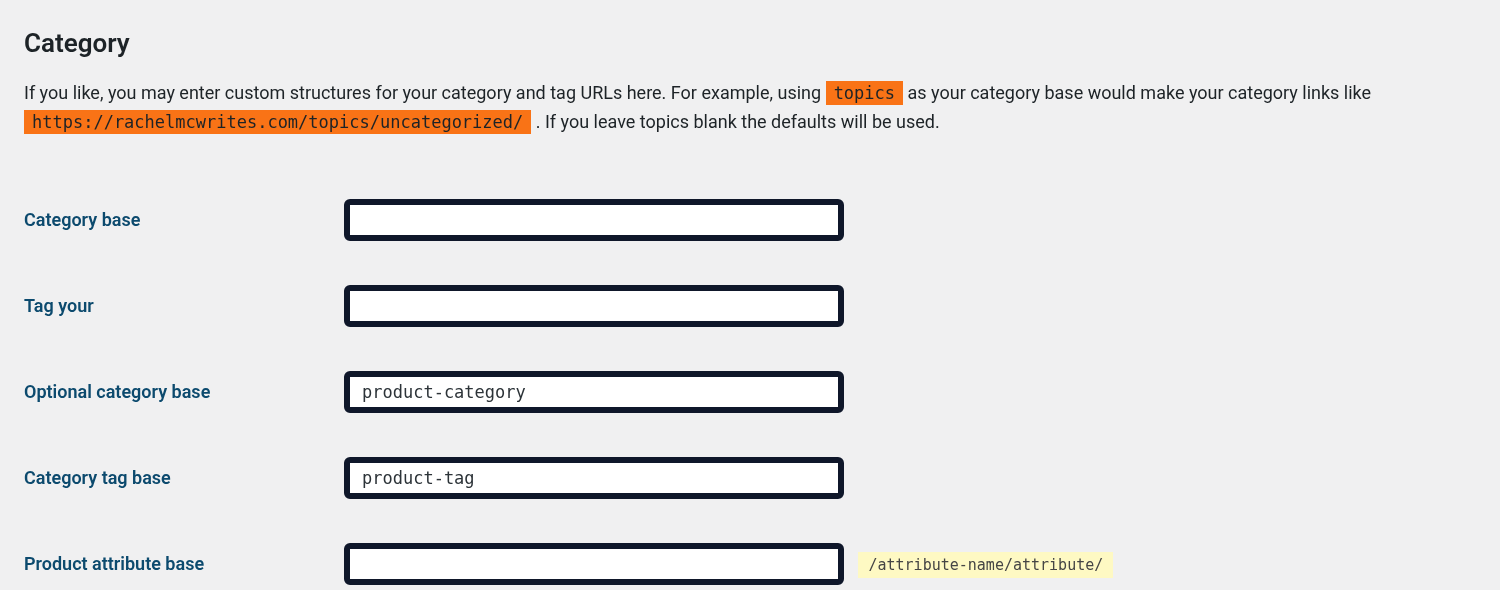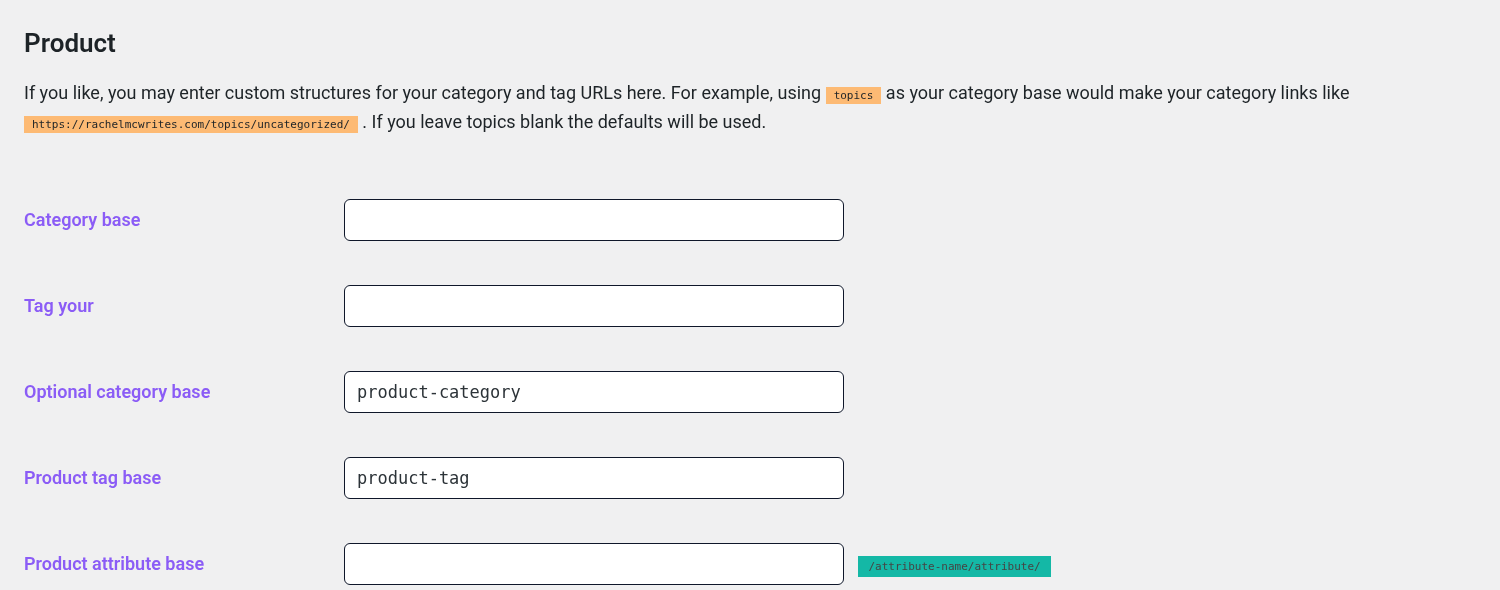--- a/index.html
+++ b/index.html
@@ -22,65 +22,65 @@
       margin-bottom: 16px;
     }
     .description {
       font-size: 18px;
       color: #1d2327;
       margin-bottom: 40px;
       line-height: 1.6;
     }
     .description code {
       font-family: Menlo, Consolas, Monaco, monospace;
-      background: #fdba74;
+      background: #f97316;
       padding: 2px 8px;
-      font-size: 11px;
+      font-size: 17px;
     }
     .form-table {
       width: 100%;
       border-collapse: collapse;
     }
     .form-table th {
       text-align: left;
       vertical-align: middle;
       width: 320px;
       font-weight: 600;
       font-size: 18px;
-      color: #8b5cf6;
+      color: #0c4a6e;
       padding: 22px 10px 22px 0;
     }
     .form-table td {
       padding: 22px 0;
       vertical-align: middle;
     }
     .form-table input[type="text"] {
       width: 500px;
       height: 42px;
       padding: 6px 12px;
-      border: 1px solid #0f172a;
+      border: 6px solid #0f172a;
       border-radius: 6px;
       font-size: 17px;
       font-family: Menlo, Consolas, Monaco, monospace;
       color: #2c3338;
       background: #fff;
     }
     .suffix-code {
       font-family: Menlo, Consolas, Monaco, monospace;
-      background: #14b8a6;
+      background: #fef9c3;
       padding: 4px 10px;
-      font-size: 11px;
+      font-size: 15px;
       margin-left: 10px;
       color: #454545;
     }
   </style>
 </head>
 <body>
 
-<h2 class="heading">Product</h2>
+<h2 class="heading">Category</h2>
 
 <p class="description">
   <span>If you like, you may enter custom structures for your category and tag URLs here. For example, using </span>
   <code>topics</code>
   <span> as your category base would make your category links like </span>
   <code>https://rachelmcwrites.com/topics/uncategorized/</code>
   <span> . If you leave topics blank the defaults will be used.</span>
 </p>
 
 <table class="form-table">
@@ -97,21 +97,21 @@
         <input type="text" value="" style="">
       </td>
     </tr>
     <tr>
       <th>Optional category base</th>
       <td>
         <input type="text" value="product-category" style="">
       </td>
     </tr>
     <tr>
-      <th>Product tag base</th>
+      <th>Category tag base</th>
       <td>
         <input type="text" value="product-tag" style="">
       </td>
     </tr>
     <tr>
       <th>Product attribute base</th>
       <td>
         <input type="text" value="" style="">
         <code class="suffix-code">/attribute-name/attribute/</code>
       </td>

